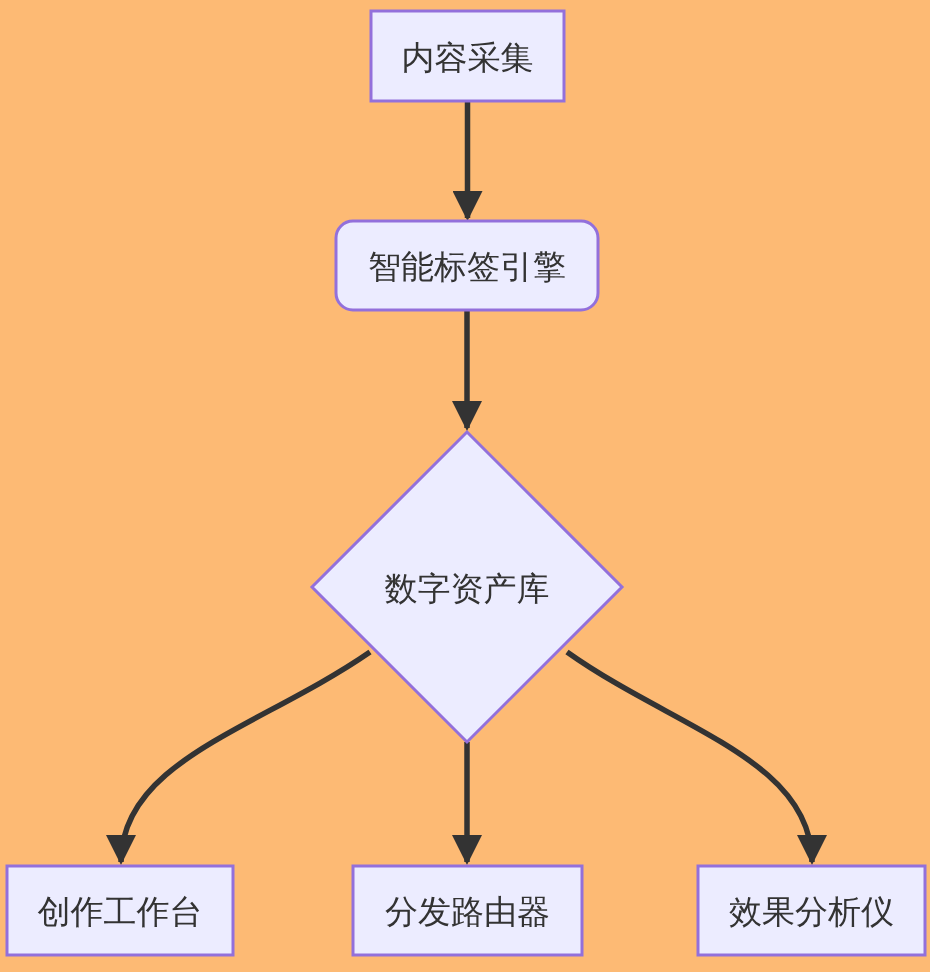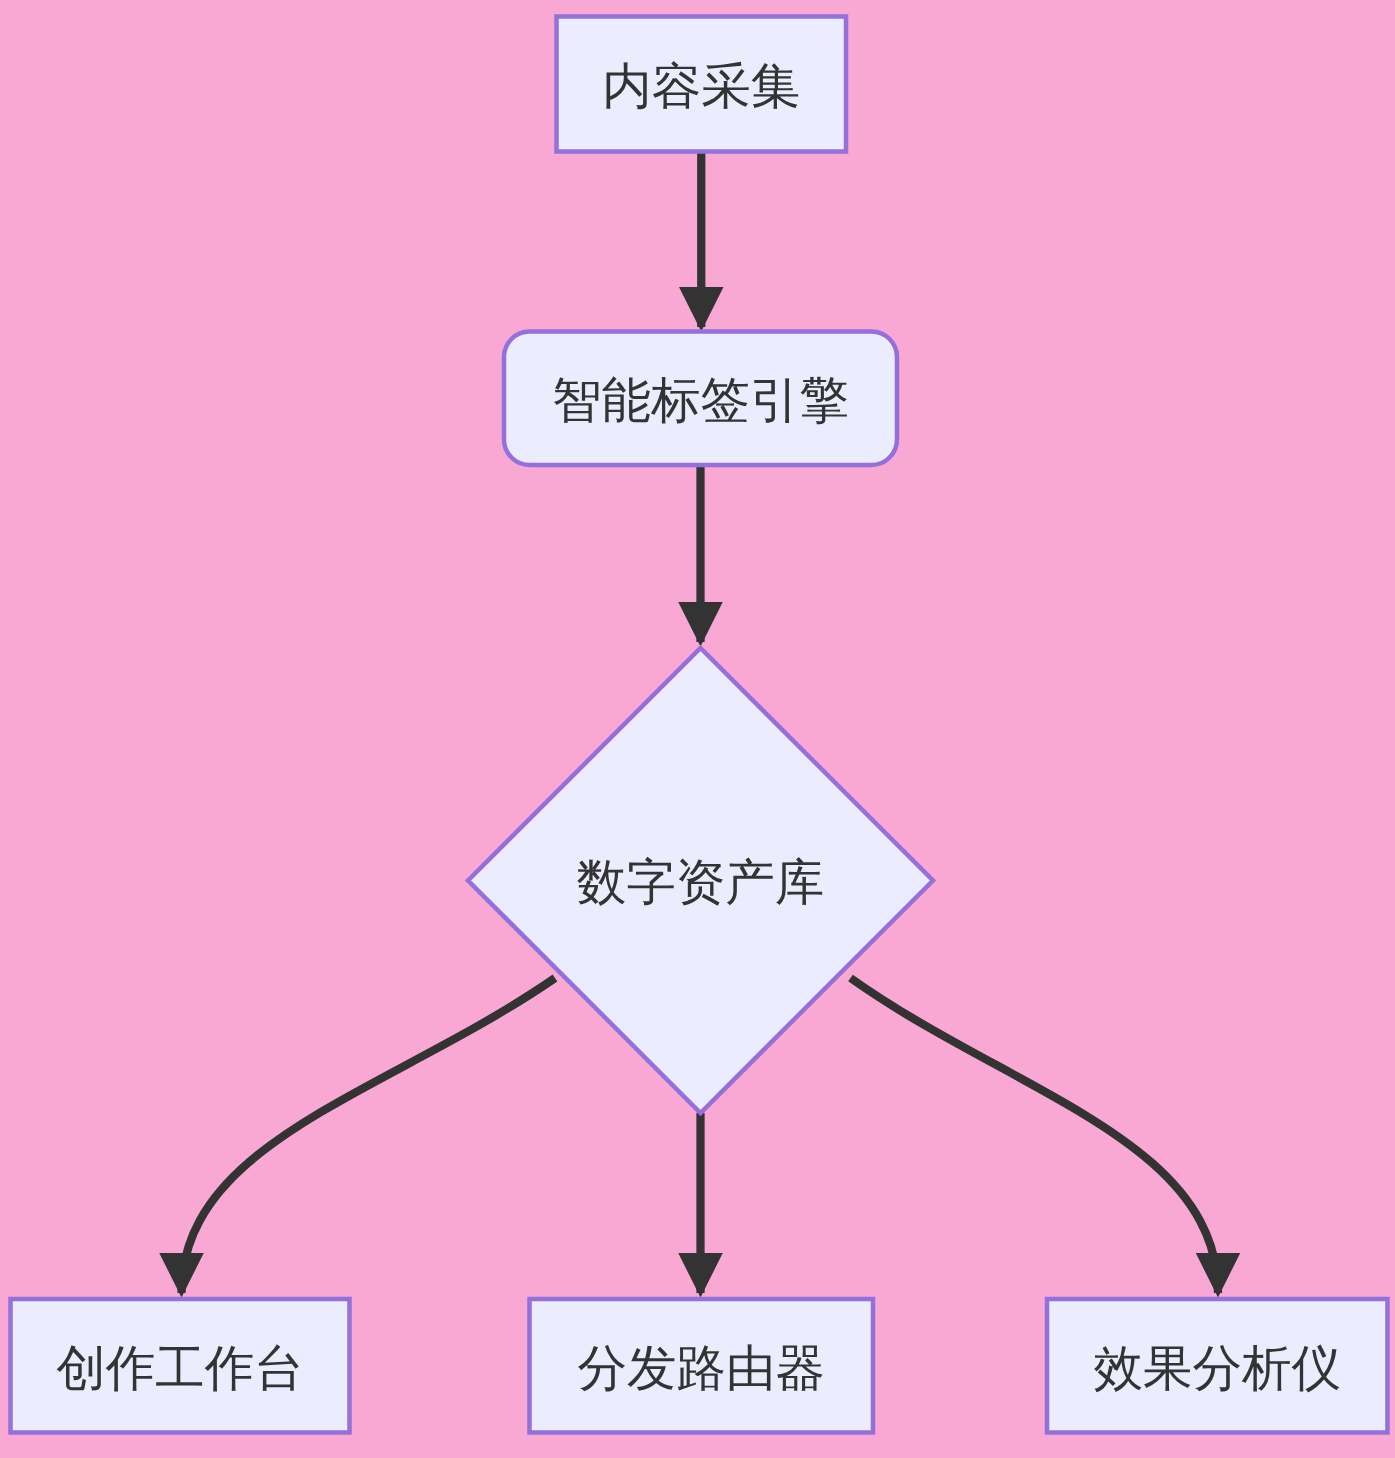--- a/index.html
+++ b/index.html
@@ -5,21 +5,21 @@
   html, body {
     margin: 0;
     padding: 0;
     background: #FFFFFF;
     font-family: "Liberation Sans", sans-serif;
   }
   .canvas {
     position: relative;
     width: 930px;
     height: 972px;
-    background: #f9a8d4;
+    background: #fdba74;
     overflow: hidden;
   }
   svg { display: block; }
   .node-shape {
     fill: #ECECFF;
     stroke: #9370DB;
     stroke-width: 3;
   }
   .node-label {
     fill: #333333;

